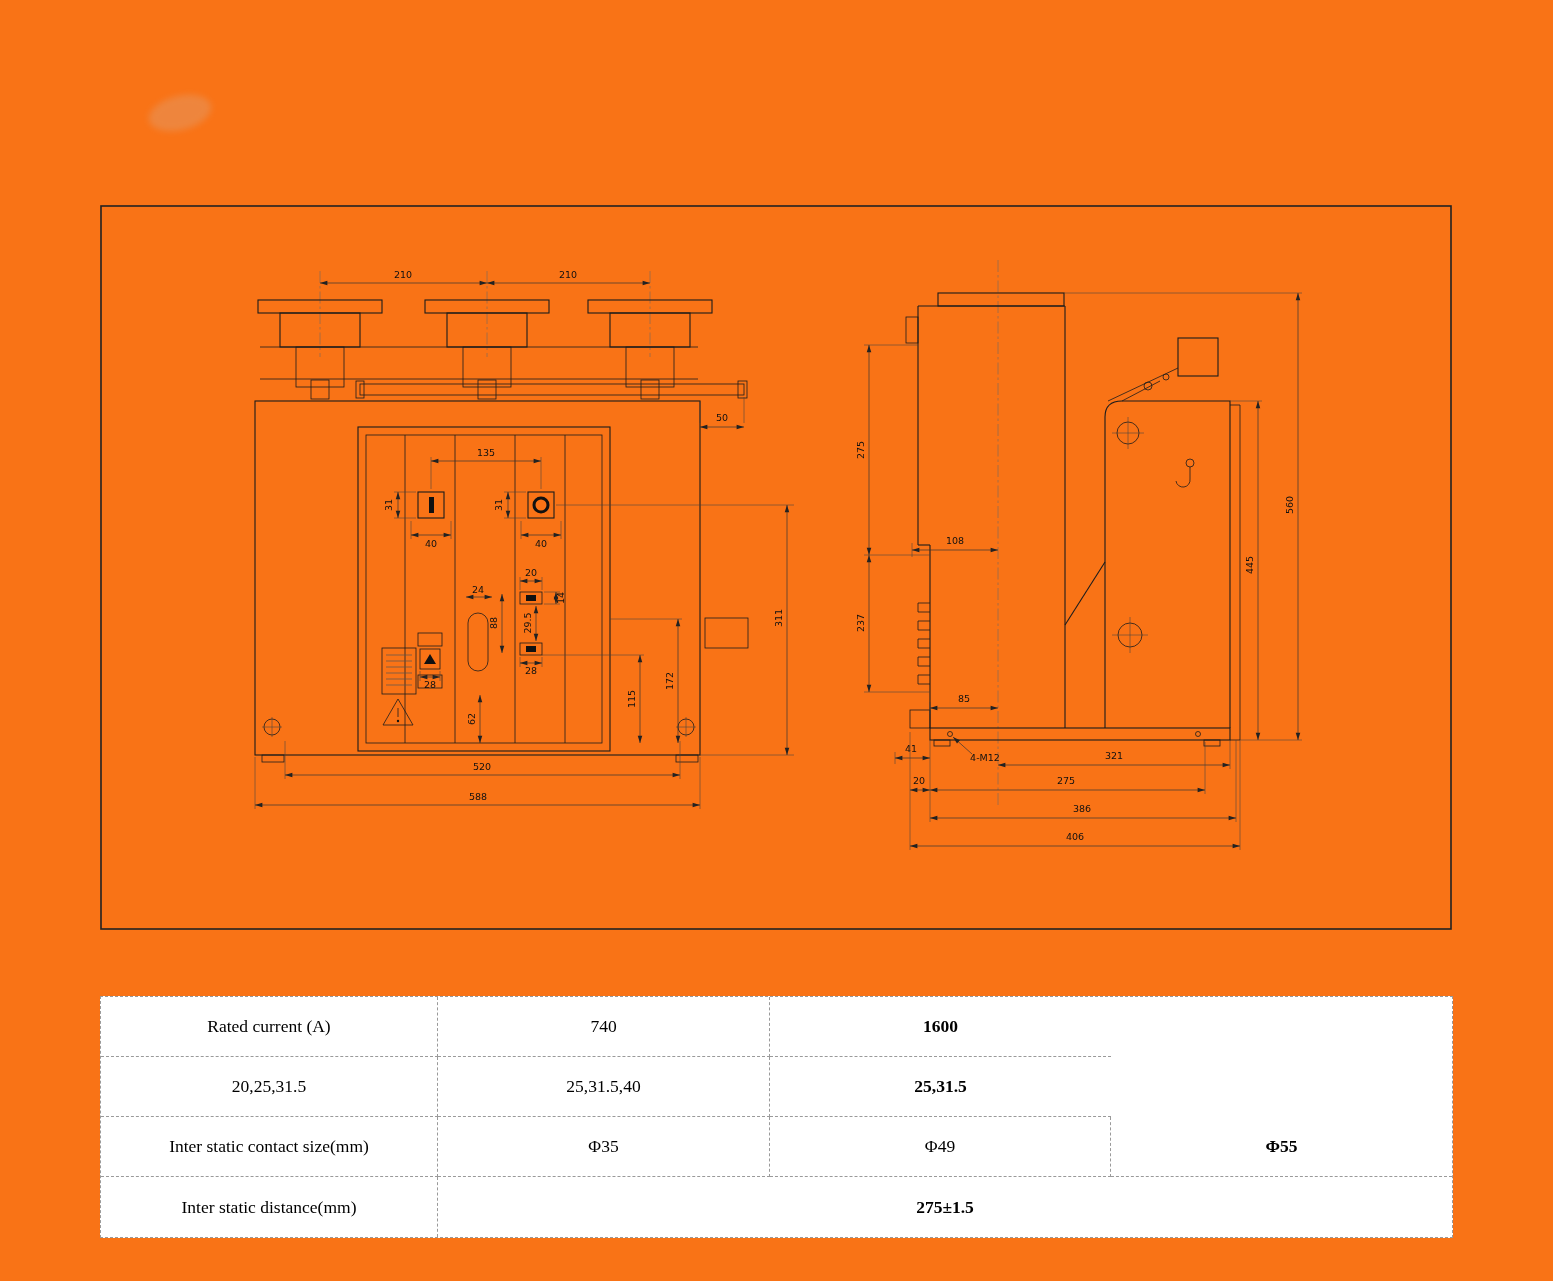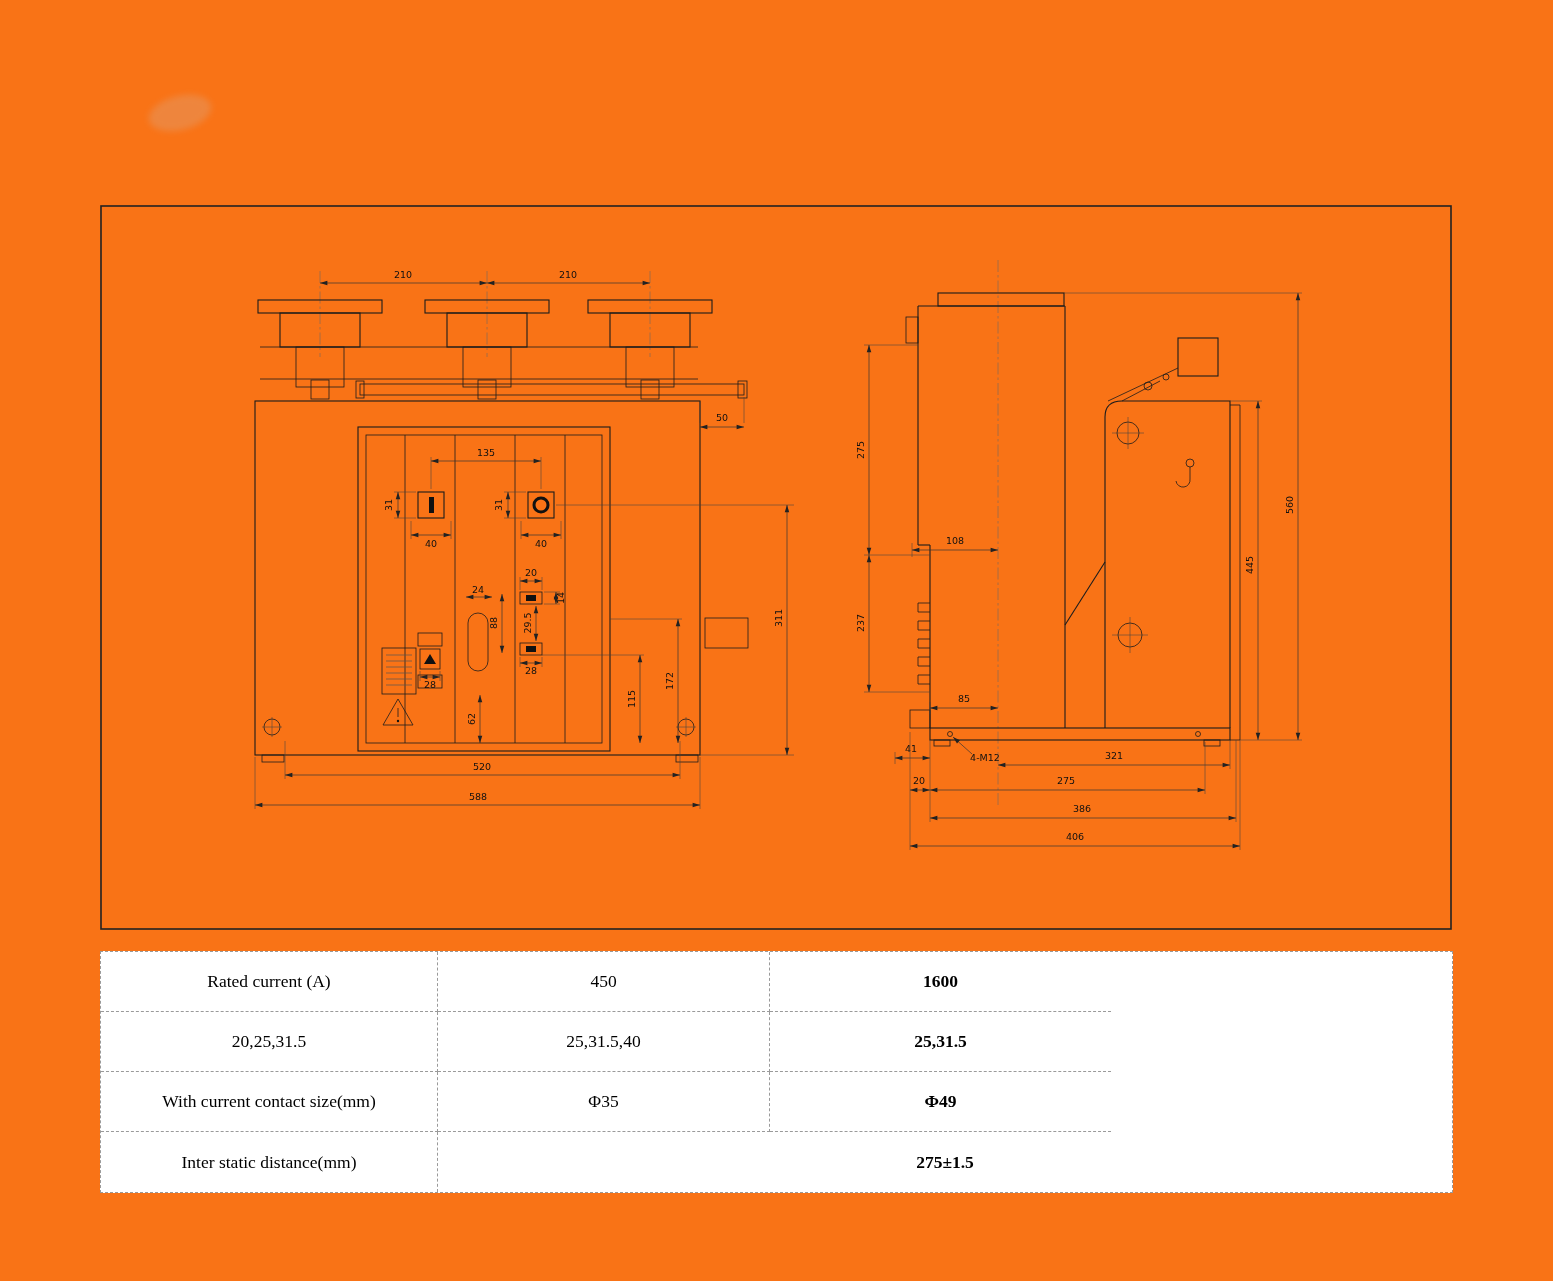--- a/index.html
+++ b/index.html
@@ -9,21 +9,21 @@
              opacity:.22;border-radius:50%;filter:blur(3px);transform:rotate(-14deg);}
   .frame-svg{position:absolute;left:100px;top:205px;}
   svg text{font-family:"DejaVu Sans",sans-serif;font-size:9.5px;fill:#111;text-anchor:middle;}
   .ln{stroke:#1c1c1c;stroke-width:1.1;fill:none}
   .ln2{stroke:#1c1c1c;stroke-width:0.8;fill:none}
   .dim{stroke:#333;stroke-width:0.7;fill:none}
   .ext{stroke:#444;stroke-width:0.55;fill:none}
   .cl{stroke:#666;stroke-width:0.55;stroke-dasharray:12 3 2.5 3;fill:none}
   .plateline{stroke:#555;stroke-width:0.7}
   .fillb{fill:#111;stroke:none}
-  .spec-table{position:absolute;left:100px;top:951px;width:1353px;box-sizing:border-box;
+  .spec-table{position:absolute;left:100px;top:996px;width:1353px;box-sizing:border-box;
               border:1.5px dashed #9a9a9a;background:#fff;}
   .srow{display:grid;grid-template-columns:337px 332px 341px 1fr;}
   .cell{border-right:1.5px dashed #9a9a9a;border-bottom:1.5px dashed #9a9a9a;height:60px;
         display:flex;align-items:center;justify-content:center;text-align:center;
         font-size:17.5px;color:#000;padding:0 6px;box-sizing:border-box;}
   .cell:last-child{border-right:0;font-weight:bold;}
   .srow:last-child .cell{border-bottom:0;}
   .span3{grid-column:2/5;text-align:right;}
 </style>
 </head>
@@ -325,32 +325,33 @@
         <line class="ext" x1="1140" y1="535" x2="1202" y2="535"></line>
         <line class="dim" x1="1198" y1="88" x2="1198" y2="535" marker-start="url(#arr)" marker-end="url(#arr)"></line>
         <text x="1193" y="300" transform="rotate(-90 1193 300)">560</text>
       </g>
     </g>
   </svg>
 
   <div class="spec-table">
     <div class="srow">
       <div class="cell">Rated current (A)</div>
-      <div class="cell">450</div>
+      <div class="cell">740</div>
       <div class="cell">1600</div>
     </div>
     <div class="srow">
       <div class="cell">20,25,31.5</div>
       <div class="cell">25,31.5,40</div>
       <div class="cell">25,31.5</div>
     </div>
     <div class="srow">
-      <div class="cell">With current contact size(mm)</div>
+      <div class="cell">Inter static contact size(mm)</div>
       <div class="cell">Φ35</div>
       <div class="cell">Φ49</div>
+      <div class="cell">Φ55</div>
     </div>
     <div class="srow">
       <div class="cell">Inter static distance(mm)</div>
       <div class="cell span3">275±1.5</div>
     </div>
   </div>
 
 </div>
 
 </body></html>

